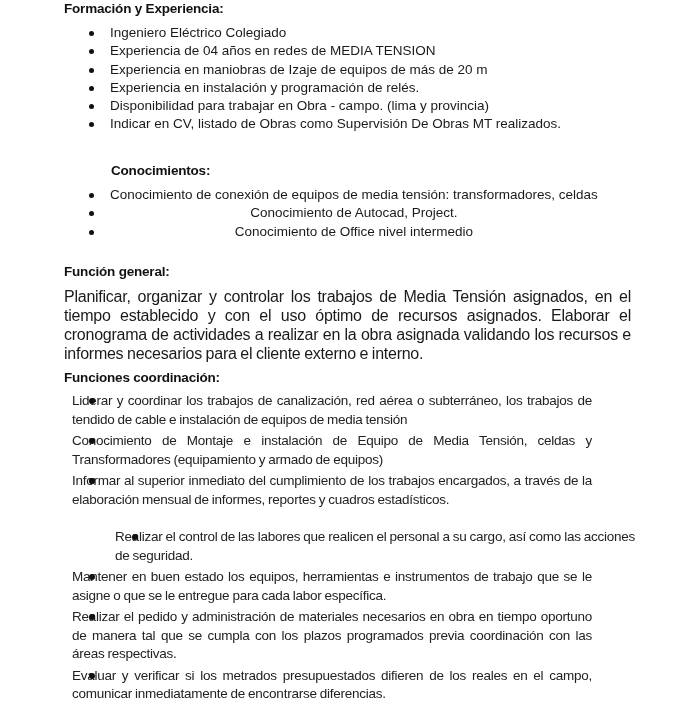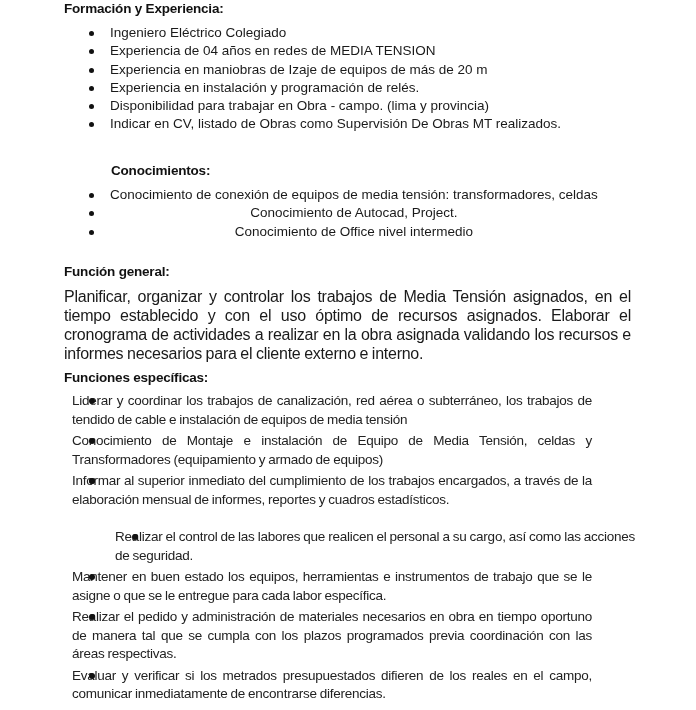--- a/index.html
+++ b/index.html
@@ -118,21 +118,21 @@
   <div class="heading" style="top:163px;margin-left:47px;">Conocimientos:</div>
   <ul class="list" style="top:186px;text-align:center;">
     <li><span class="bullet"></span><span>Conocimiento de conexión de equipos de media tensión: transformadores, celdas</span></li>
     <li><span class="bullet"></span><span>Conocimiento de Autocad, Project.</span></li>
     <li><span class="bullet"></span><span>Conocimiento de Office nivel intermedio</span></li>
   </ul>
 
   <div class="heading" style="top:264px;">Función general:</div>
   <p class="para" style="top:287px; margin:0;">Planificar, organizar y controlar los trabajos de Media Tensión asignados, en el tiempo establecido y con el uso óptimo de recursos asignados. Elaborar el cronograma de actividades a realizar en la obra asignada validando los recursos e informes necesarios para el cliente externo e interno.</p>
 
-  <div class="heading" style="top:370px;">Funciones específicas:</div>
+  <div class="heading" style="top:370px;">Funciones coordinación:</div>
   <ul class="flist" style="top:392px;">
     <li style="margin-bottom:3px;"><span class="bullet"></span><span>Liderar y coordinar los trabajos de canalización, red aérea o subterráneo, los trabajos de tendido de cable e instalación de equipos de media tensión</span></li>
     <li style="margin-bottom:3px;"><span class="bullet"></span><span>Conocimiento de Montaje e instalación de Equipo de Media Tensión, celdas y Transformadores (equipamiento y armado de equipos)</span></li>
     <li style="margin-bottom:3px;"><span class="bullet"></span></li>
     <li style="margin-bottom:19px;"><span class="bullet"></span><span>Informar al superior inmediato del cumplimiento de los trabajos encargados, a través de la elaboración mensual de informes, reportes y cuadros estadísticos.</span></li>
     <li style="margin-bottom:3px;margin-left:43px;"><span class="bullet"></span><span>Realizar el control de las labores que realicen el personal a su cargo, así como las acciones de seguridad.</span></li>
     <li style="margin-bottom:3px;"><span class="bullet"></span><span>Mantener en buen estado los equipos, herramientas e instrumentos de trabajo que se le asigne o que se le entregue para cada labor específica.</span></li>
     <li style="margin-bottom:3px;"><span class="bullet"></span><span>Realizar el pedido y administración de materiales necesarios en obra en tiempo oportuno de manera tal que se cumpla con los plazos programados previa coordinación con las áreas respectivas.</span></li>
     <li><span class="bullet"></span><span>Evaluar y verificar si los metrados presupuestados difieren de los reales en el campo, comunicar inmediatamente de encontrarse diferencias.</span></li>
   </ul>

